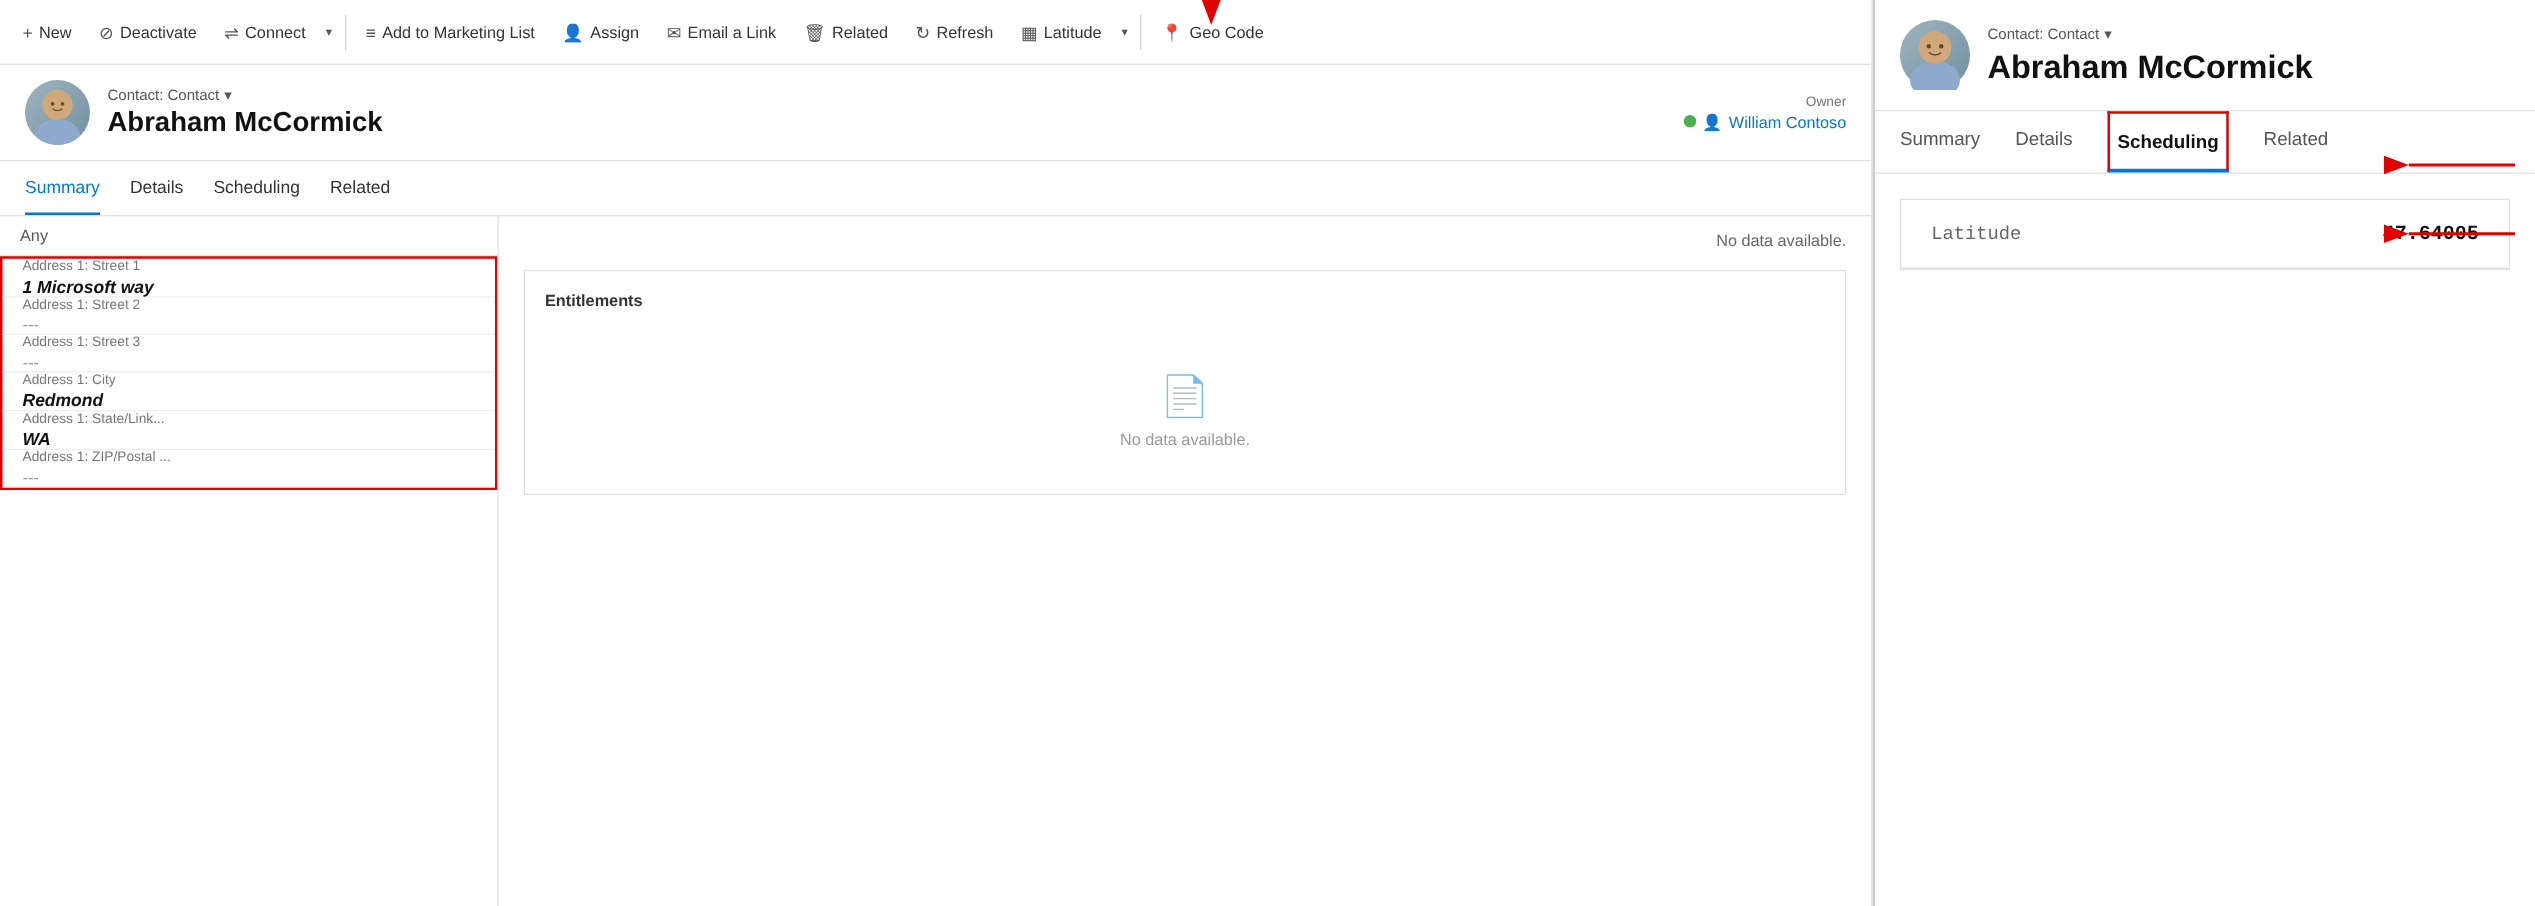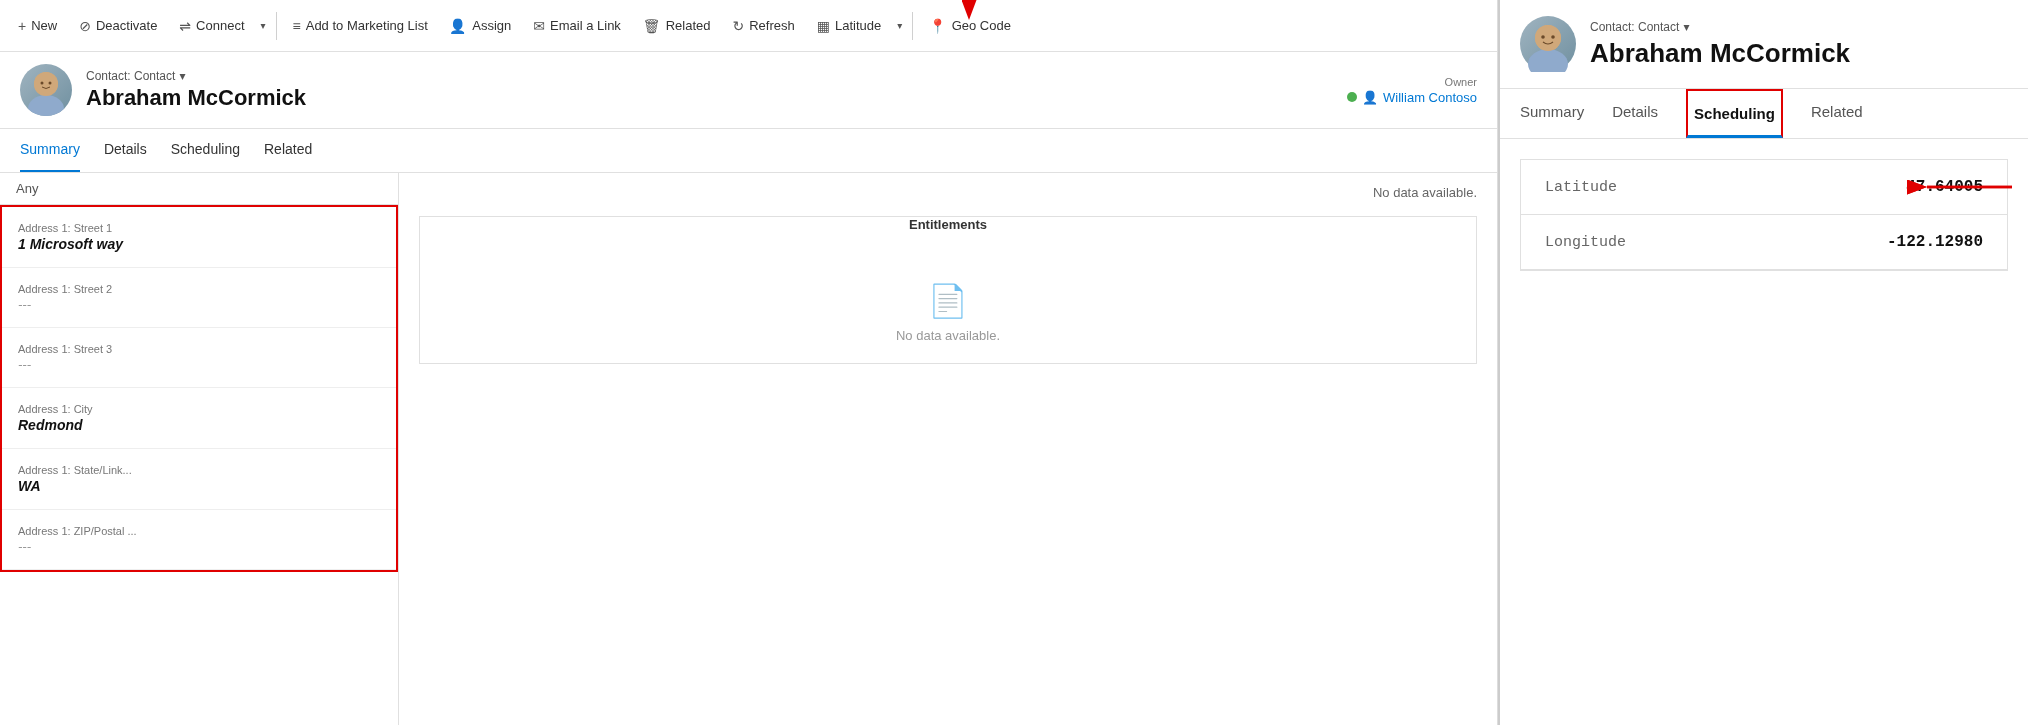--- a/index.html
+++ b/index.html
@@ -180,21 +180,21 @@
       padding: 8px 16px;
       font-size: 13px;
       color: #555;
       border-bottom: 1px solid #e0e0e0;
     }
     .address-fields-box {
       border: 2px solid #e00000;
       margin: 0;
     }
     .field-row {
-      padding: 15px 16px;
+      padding: 0 16px;
       border-bottom: 1px solid #eeeeee;
     }
     .field-label {
       font-size: 11px;
       color: #777;
       margin-bottom: 2px;
     }
     .field-value {
       font-size: 13px;
       color: #111;
@@ -216,21 +216,21 @@
       overflow-y: auto;
     }
     .no-data-top {
       text-align: right;
       font-size: 13px;
       color: #666;
       margin-bottom: 16px;
     }
     .entitlements-box {
       border: 1px solid #e0e0e0;
-      text-align: center;
+      padding: 16px;
     }
     .entitlements-title {
       font-size: 13px;
       font-weight: 600;
       color: #333;
       margin-bottom: 30px;
     }
     .no-data-center {
       display: flex;
       flex-direction: column;
@@ -563,24 +563,20 @@
     <div class="right-tab-item">
       <span>Related</span>
     </div>
   </div>
 
   <div class="geo-section geo-arrows-container" style="position:relative;">
     <div class="geo-row">
       <span class="geo-label">Latitude</span>
       <span class="geo-value">47.64005</span>
     </div>
-    <div class="geo-row">
-      <span class="geo-label">Longitude</span>
-      <span class="geo-value">-122.12980</span>
-    </div>
 
     <svg width="100" height="100" style="position:absolute; right:-10px; top:5px; pointer-events:none; overflow:visible;">
       <defs>
         <marker id="arrowhead2" markerWidth="8" markerHeight="6" refX="0" refY="3" orient="auto">
           <polygon points="8 0, 0 3, 8 6" fill="#e00000"></polygon>
         </marker>
       </defs>
       <line x1="95" y1="22" x2="10" y2="22" stroke="#e00000" stroke-width="2.5" marker-end="url(#arrowhead2)"></line>
     </svg>
 

